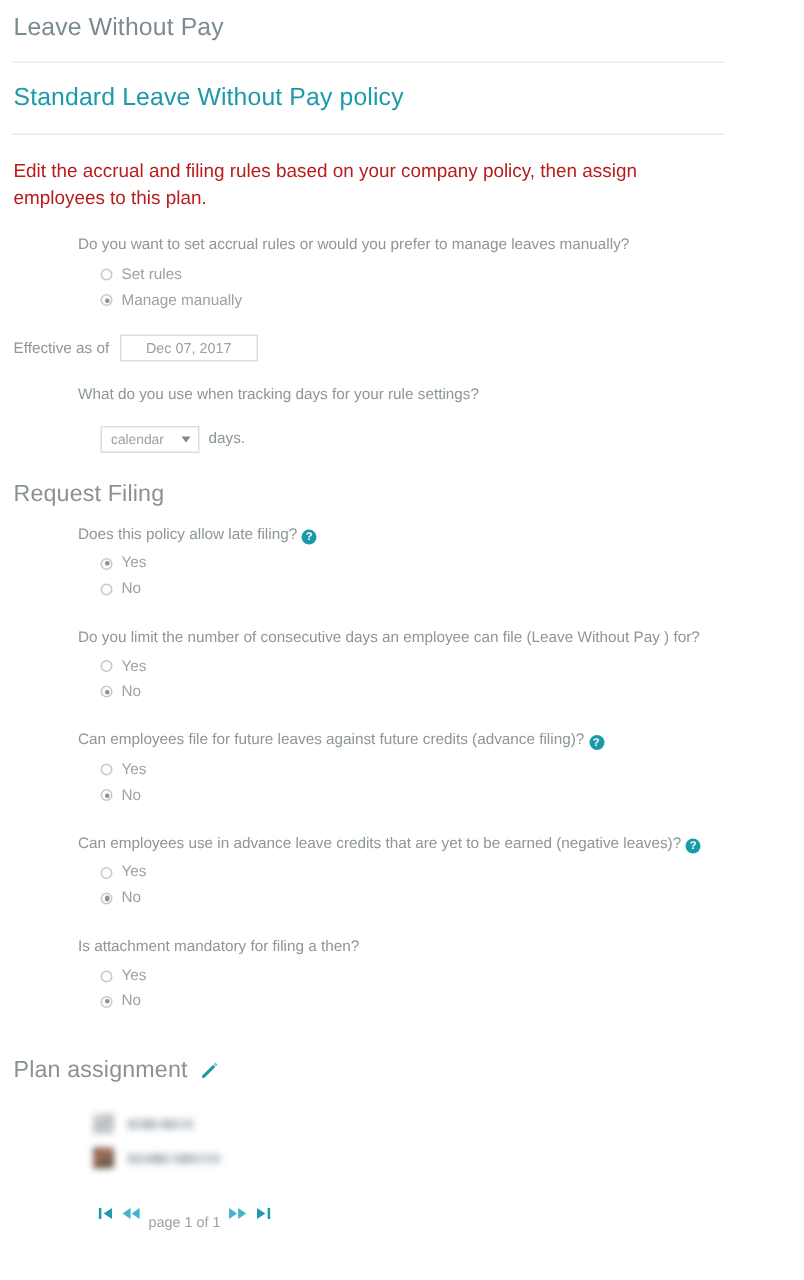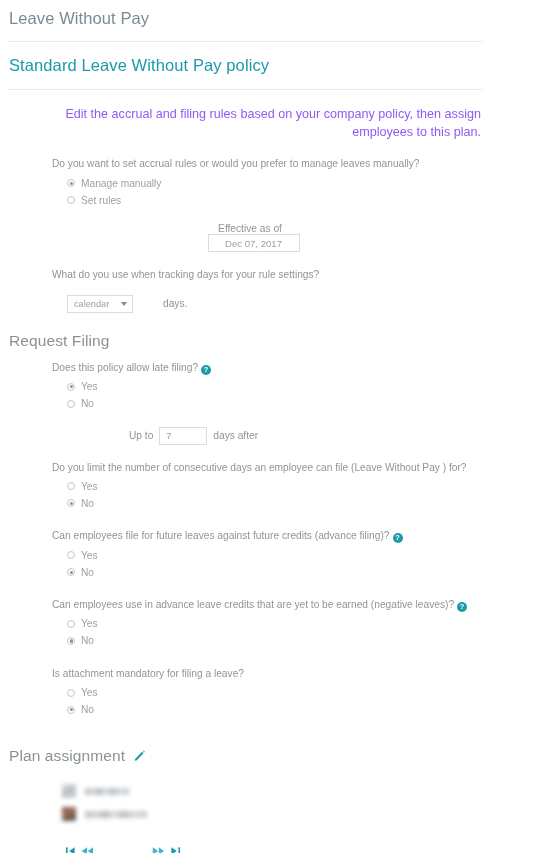--- a/index.html
+++ b/index.html
@@ -36,24 +36,23 @@
   }
   .rule-teal {
     height: 1px;
     background: #dfeef1;
     margin: 14px 8px 0 8px;
   }
 
   
   .intro {
     font-size: 12.6px;
-    color: #8b5cf6;
+    color: #b91c1c;
     padding: 16px 10px 0 9px;
     line-height: 1.4;
-    text-align: right;
   }
 
   
   .q {
     font-size: 10.2px;
     color: #8d9699;
     padding: 16px 10px 0 9px;
     line-height: 1.35;
     margin-left: 43px;
   }
@@ -86,42 +85,40 @@
   .radio-label { font-size: 10.2px; color: #9aa2a5; }
 
   
   .inline-row {
     display: flex;
     align-items: center;
     padding-left: 9px;
     padding-top: 13px;
     font-size: 10.2px;
     color: #8d9699;
-    flex-direction: column;
   }
   .txtbox {
     border: 1px solid #d9dddf;
     background: #fff;
     height: 18px;
     font-size: 9.6px;
     color: #9aa2a5;
     font-family: "Liberation Sans", sans-serif;
     padding: 0 6px;
     outline: none;
   }
   .date-box { width: 92px; margin-left: 7px; text-align: center; }
 
   .select-row {
     display: flex;
     align-items: center;
     padding-left: 67px;
     padding-top: 13px;
     font-size: 10.2px;
     color: #8d9699;
-    gap: 24px;
   }
   .select-box {
     position: relative;
     border: 1px solid #d9dddf;
     background: #fff;
     width: 66px;
     height: 18px;
     display: flex;
     align-items: center;
     padding: 0 6px;
@@ -242,26 +239,26 @@
   <div class="breadcrumb-title">Leave Without Pay</div>
   <div class="rule-light"></div>
   <div class="policy-title">Standard Leave Without Pay policy</div>
   <div class="rule-teal"></div>
 
   <div class="intro">Edit the accrual and filing rules based on your company policy, then assign employees to this plan.</div>
 
   <div class="q">Do you want to set accrual rules or would you prefer to manage leaves manually?</div>
   <div class="radio-group">
     <div class="radio-row">
+      <span class="radio"></span>
+      <span class="radio-label">Set rules</span>
+    </div>
+    <div class="radio-row">
       <span class="radio on"></span>
       <span class="radio-label">Manage manually</span>
-    </div>
-    <div class="radio-row">
-      <span class="radio"></span>
-      <span class="radio-label">Set rules</span>
     </div>
   </div>
 
   <div class="inline-row">
     <span>Effective as of</span>
     <input class="txtbox date-box" type="text" value="Dec 07, 2017" style="">
   </div>
 
   <div class="q">What do you use when tracking days for your rule settings?</div>
   <div class="select-row">
@@ -281,25 +278,20 @@
     <div class="radio-row">
       <span class="radio on"></span>
       <span class="radio-label">Yes</span>
     </div>
     <div class="radio-row">
       <span class="radio"></span>
       <span class="radio-label">No</span>
     </div>
   </div>
 
-  <div class="upto-row">
-    <span>Up to</span>
-    <input class="txtbox upto-box" type="text" value="7" style="">
-    <span>days after</span>
-  </div>
 
   <div class="q">Do you limit the number of consecutive days an employee can file (Leave Without Pay ) for?</div>
   <div class="radio-group">
     <div class="radio-row">
       <span class="radio"></span>
       <span class="radio-label">Yes</span>
     </div>
     <div class="radio-row">
       <span class="radio on"></span>
       <span class="radio-label">No</span>
@@ -327,21 +319,21 @@
     <div class="radio-row">
       <span class="radio"></span>
       <span class="radio-label">Yes</span>
     </div>
     <div class="radio-row">
       <span class="radio on"></span>
       <span class="radio-label">No</span>
     </div>
   </div>
 
-  <div class="q">Is attachment mandatory for filing a leave?</div>
+  <div class="q">Is attachment mandatory for filing a then?</div>
   <div class="radio-group">
     <div class="radio-row">
       <span class="radio"></span>
       <span class="radio-label">Yes</span>
     </div>
     <div class="radio-row">
       <span class="radio on"></span>
       <span class="radio-label">No</span>
     </div>
   </div>

